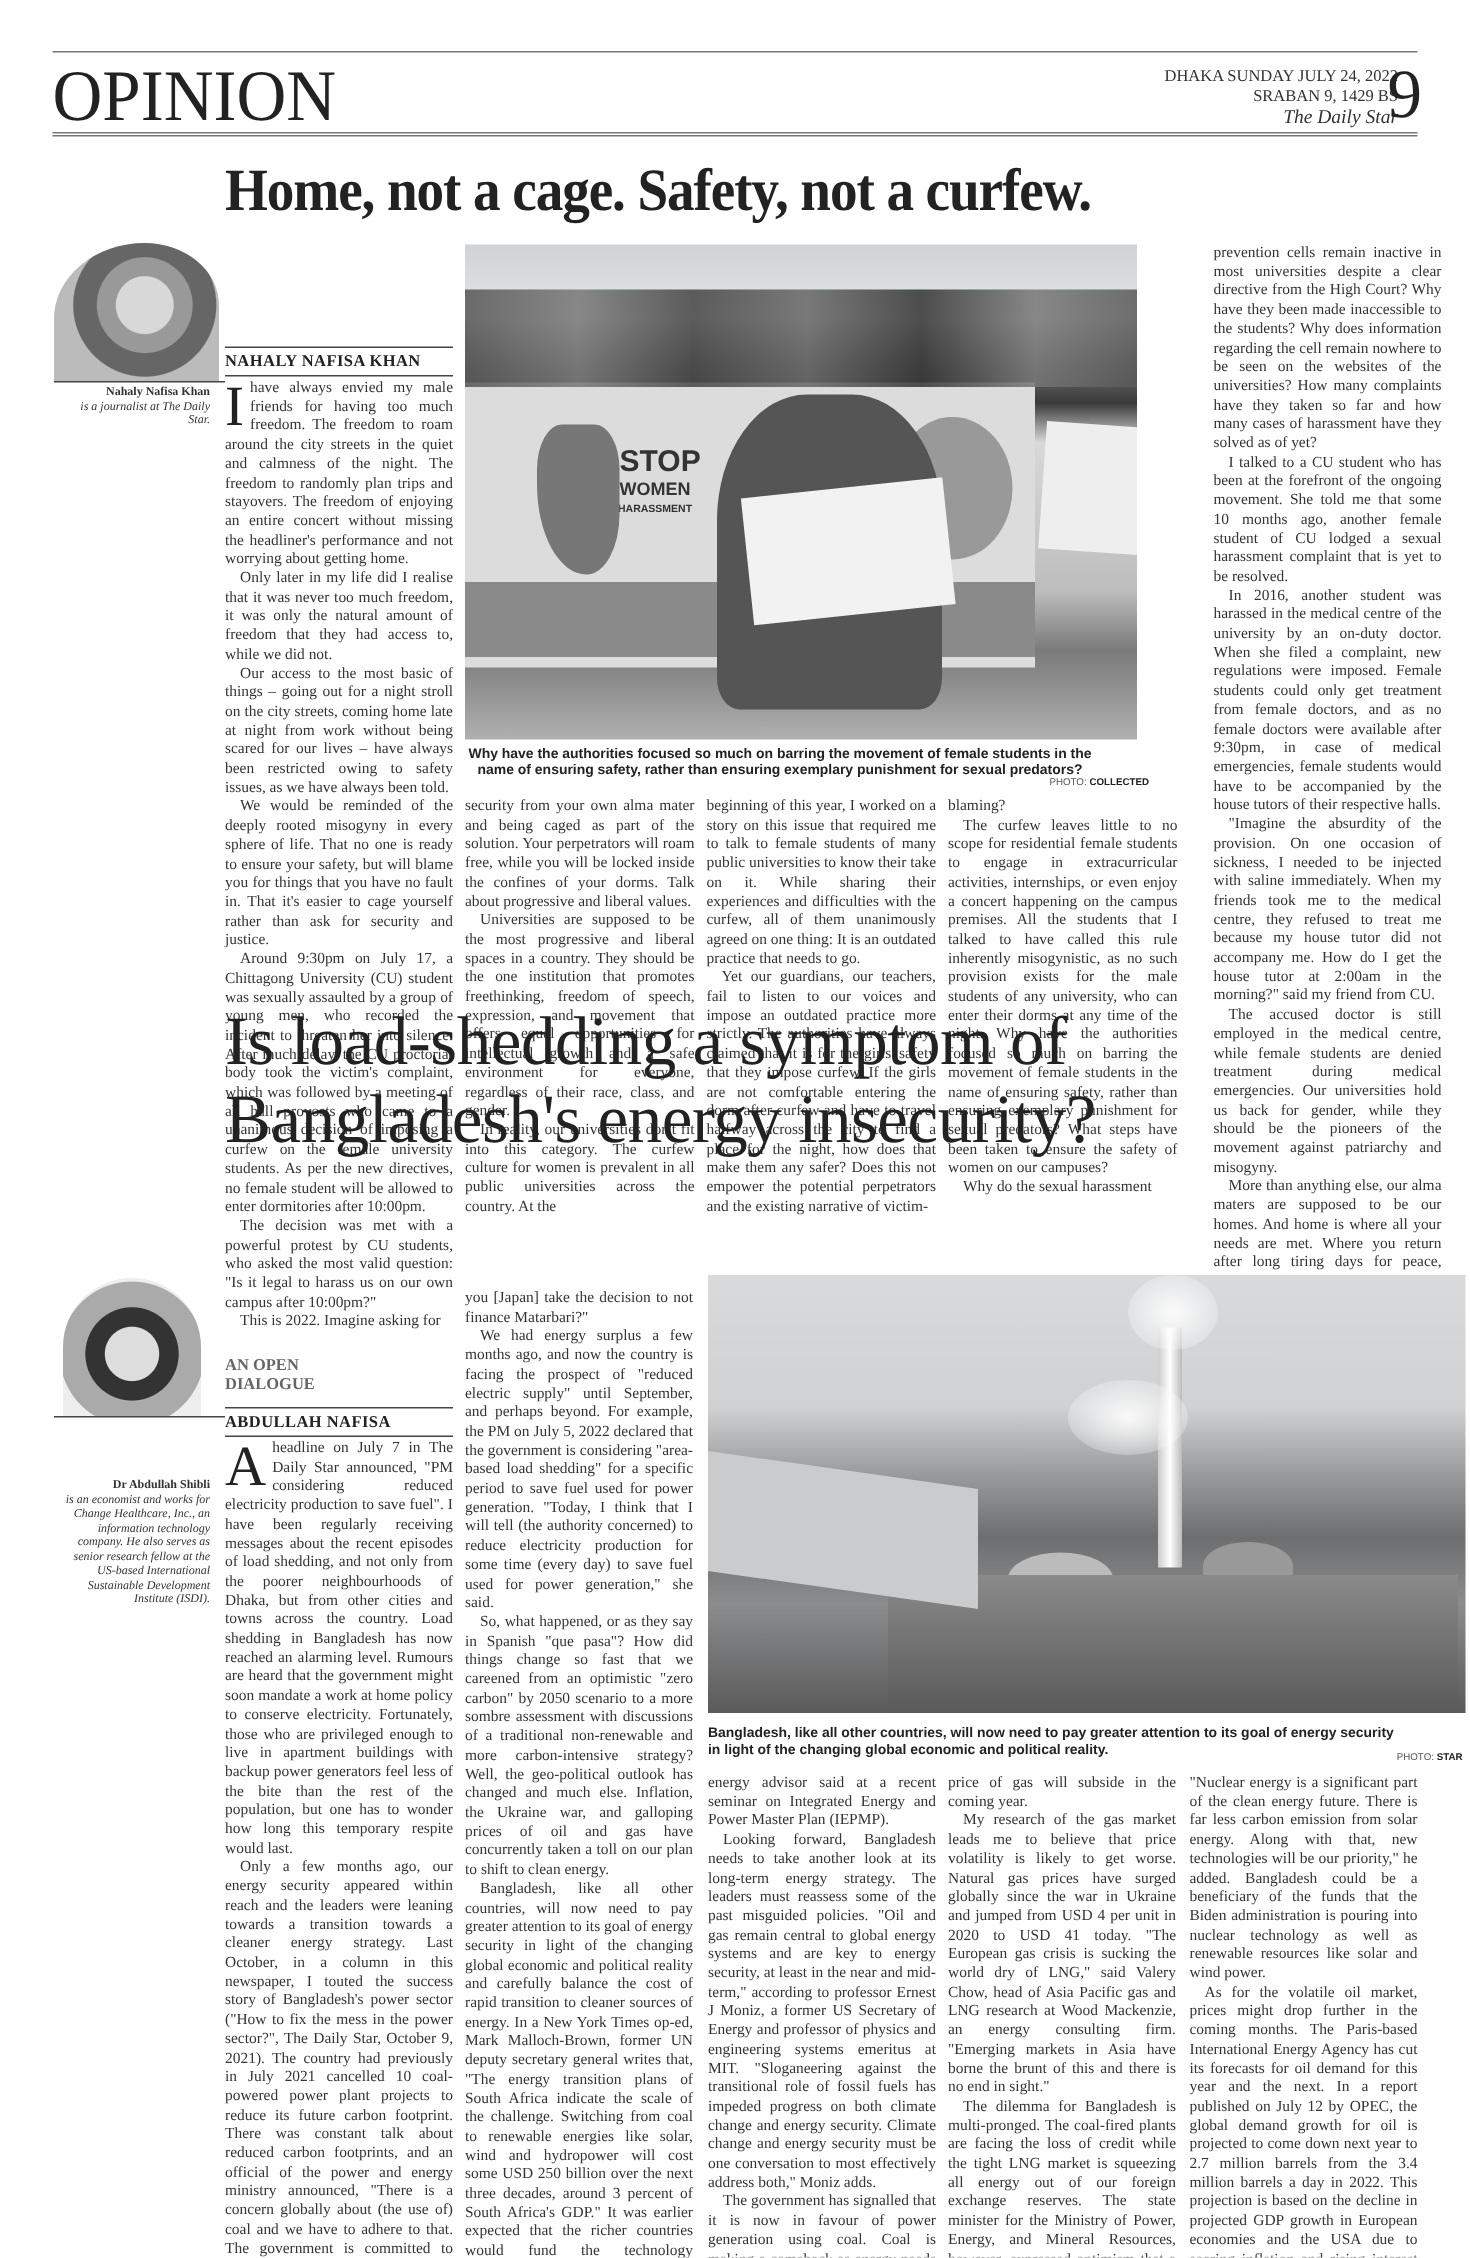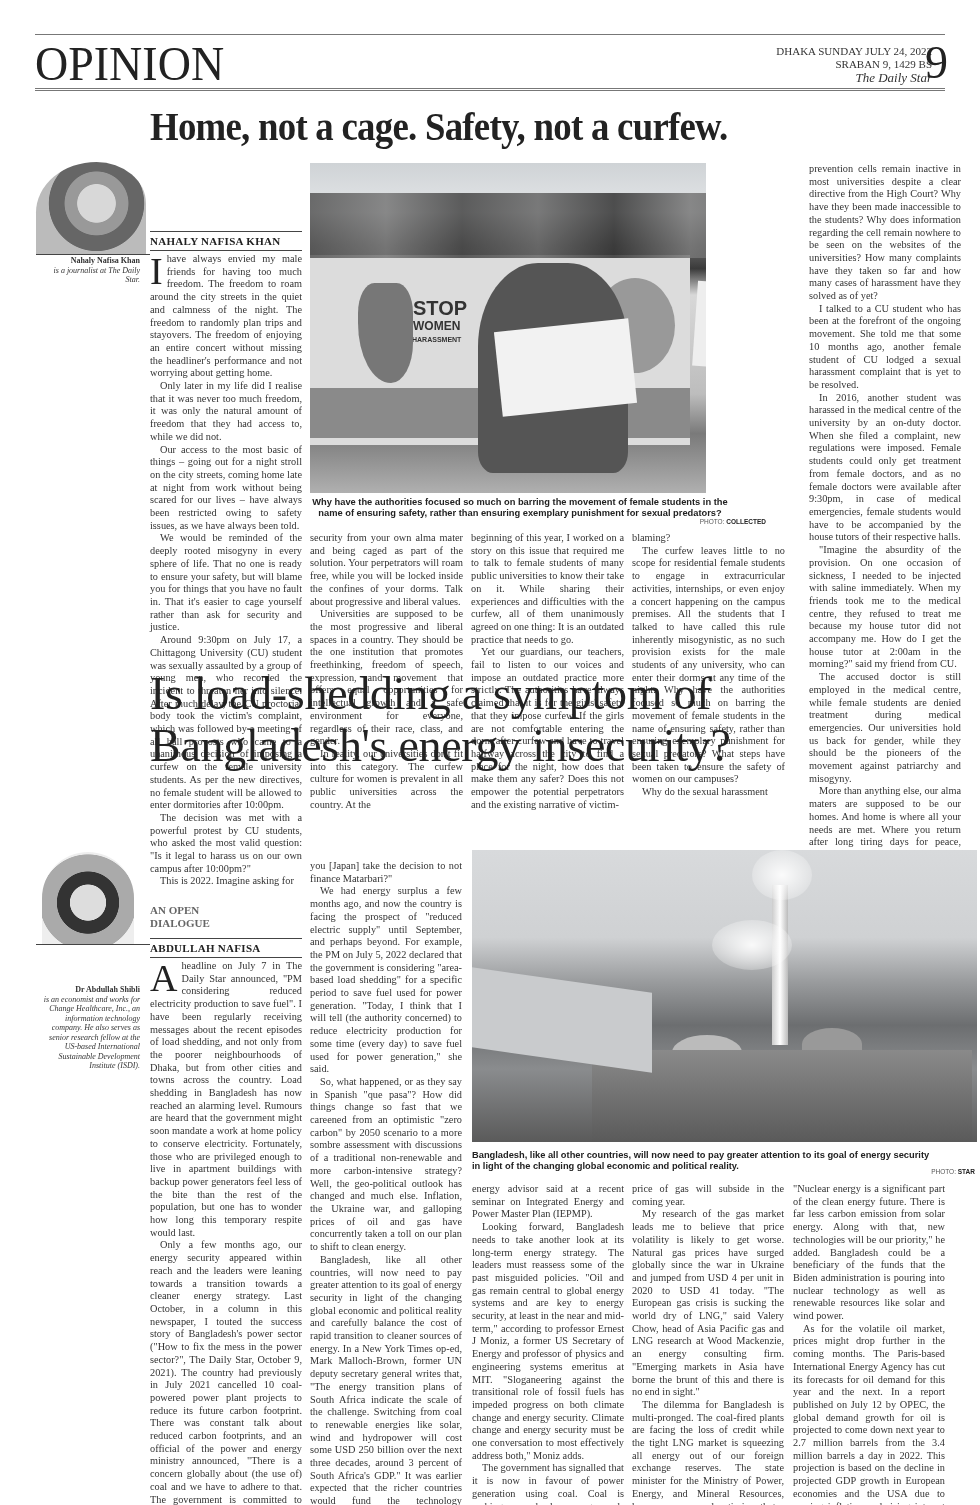--- a/index.html
+++ b/index.html
@@ -32,21 +32,21 @@
   #a2-bio { left: 40px; top: 950px; width: 100px; margin-top: 35px; }
 
   .kicker { position: absolute; left: 150px; top: 860px; width: 150px; font-size: 11px; line-height: 13px; color: #666; font-weight: 700; margin-top: 44px; }
 
   .col { position: absolute; font-size: 10.3px; line-height: 12.7px; text-align: justify; color: #333; hyphens: auto; }
   .col p { text-indent: 10px; }
   .col p.first { text-indent: 0; }
   .dropcap { float: left; font-size: 38px; line-height: 32px; margin: 2px 4px 0 0; color: #222; }
 
   .photo { position: absolute; overflow: hidden; }
-  #photo1 { left: 310px; top: 163px; width: 396px; height: 330px; background:
+  #photo1 { left: 310px; top: 163px; width: 448px; height: 330px; background:
       linear-gradient(180deg, #cfd3d6 0%, #e4e6e8 15%, #6a6a6a 25%, #3a3a3a 32%, #d8d8d8 40%, #bdbdbd 70%, #7a7a7a 82%, #b0b0b0 100%); padding-left: 36px; }
   #photo2 { left: 472px; top: 850px; width: 505px; height: 292px; background:
       linear-gradient(180deg, #d8dadc 0%, #cfd1d3 30%, #9a9c9e 45%, #6c6e70 60%, #8a8c8e 75%, #5a5a5a 100%); }
 
   .caption { position: absolute; font-family: "Liberation Sans", "DejaVu Sans", sans-serif; font-size: 9.3px; line-height: 11px; font-weight: 700; color: #222; }
   .credit { position: absolute; font-family: "Liberation Sans", "DejaVu Sans", sans-serif; font-size: 6.5px; color: #555; text-align: right; }
   .credit b { color: #222; }
 
   #h2 { position: absolute; left: 150px; top: 668px; font-size: 46px; line-height: 52px; color: #222; font-weight: 400; letter-spacing: -0.3px; }
 

